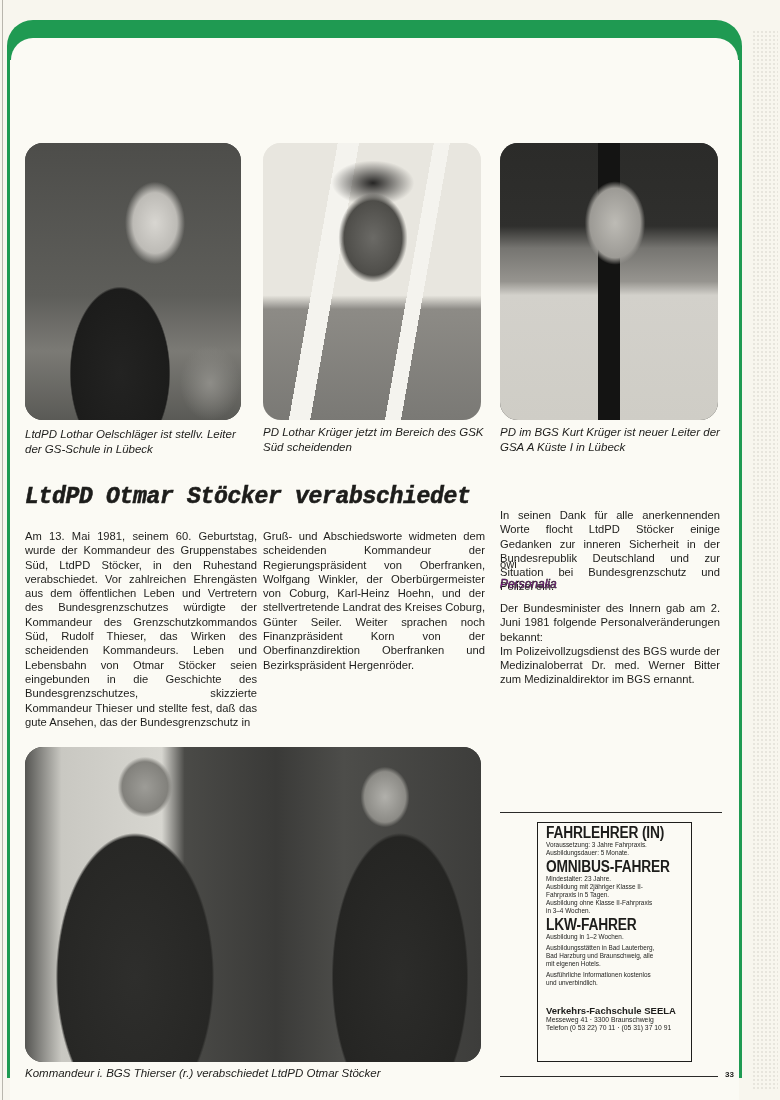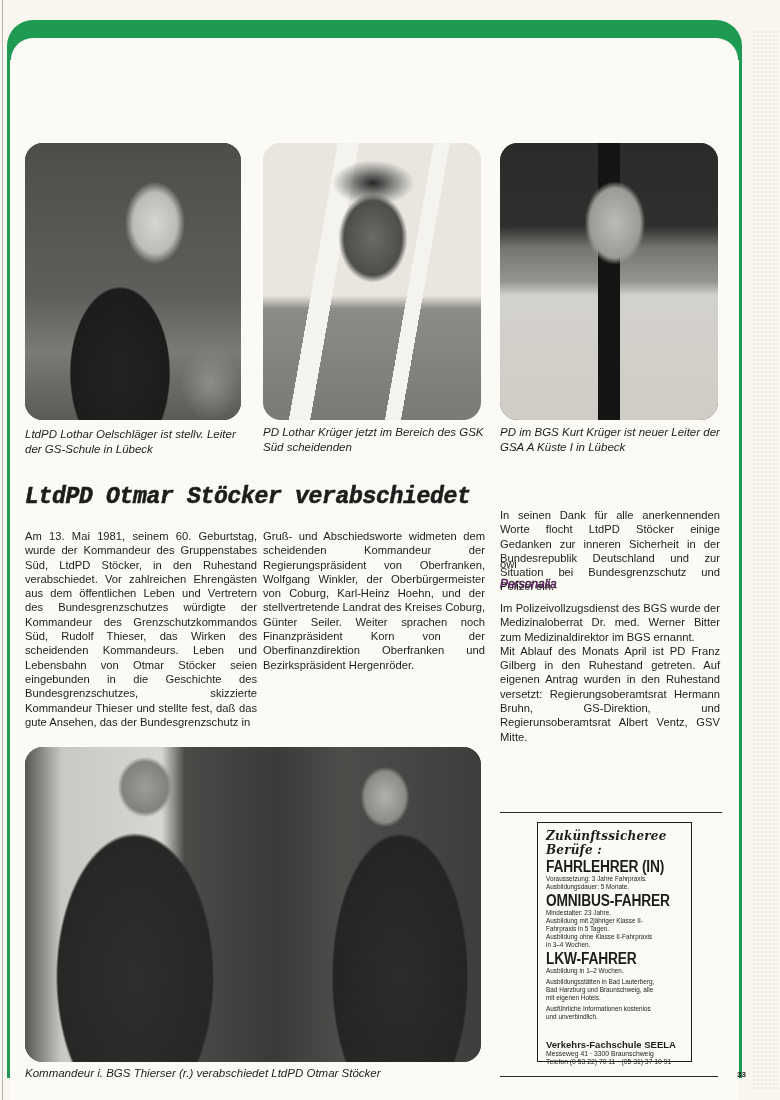--- a/index.html
+++ b/index.html
@@ -104,21 +104,21 @@
   }
   .col1 { left: 25px; top: 529px; width: 232px; }
   .col2 { left: 263px; top: 529px; width: 222px; }
   .col3a { left: 500px; top: 508px; width: 220px; }
   .col3b { left: 500px; top: 601px; width: 220px; }
   .sig { position: absolute; left: 500px; top: 558px; width: 220px; text-align: left; font-size: 11.2px; }
 
   .rule { position: absolute; height: 1px; background: #2a2a28; }
   .rule1 { left: 500px; top: 812px; width: 222px; }
   .rule2 { left: 500px; top: 1076px; width: 218px; }
-  .pagenum { position: absolute; left: 725px; top: 1070px; font-size: 8px; font-weight: bold; margin-left: 12px; }
+  .pagenum { position: absolute; left: 725px; top: 1070px; font-size: 8px; font-weight: bold; }
 
   
   .ad {
     position: absolute; left: 537px; top: 822px; width: 155px; height: 240px;
     border: 1px solid #1d1d1b; background: #fbfaf4; padding: 0 0 0 8px; box-sizing: border-box;
   }
   .ad-script {
     margin-top: 6px; font-family: "DejaVu Serif", serif; font-style: italic; font-weight: bold;
     font-size: 12px; letter-spacing: 0.2px;
   }
@@ -165,28 +165,27 @@
 <div class="headline">LtdPD Otmar Stöcker verabschiedet</div>
 <div class="bodycol col1">Am 13. Mai 1981, seinem 60. Geburtstag, wurde der Kommandeur des Gruppenstabes Süd, LtdPD Stöcker, in den Ruhestand verabschiedet. Vor zahlreichen Ehrengästen aus dem öffentlichen Leben und Vertretern des Bundesgrenzschutzes würdigte der Kommandeur des Grenzschutzkommandos Süd, Rudolf Thieser, das Wirken des scheidenden Kommandeurs. Leben und Lebensbahn von Otmar Stöcker seien eingebunden in die Geschichte des Bundesgrenzschutzes, skizzierte Kommandeur Thieser und stellte fest, daß das gute Ansehen, das der Bundesgrenzschutz in</div>
 <div class="bodycol col2">
   <div>Gruß- und Abschiedsworte widmeten dem scheidenden Kommandeur der Regierungspräsident von Oberfranken, Wolfgang Winkler, der Oberbürgermeister von Coburg, Karl-Heinz Hoehn, und der stellvertretende Landrat des Kreises Coburg, Günter Seiler. Weiter sprachen noch Finanzpräsident Korn von der Oberfinanzdirektion Oberfranken und Bezirkspräsident Hergenröder.</div>
 </div>
 <div class="bodycol col3a">In seinen Dank für alle anerkennenden Worte flocht LtdPD Stöcker einige Gedanken zur inneren Sicherheit in der Bundesrepublik Deutschland und zur Situation bei Bundesgrenzschutz und Polizei ein.</div>
 <div class="sig">owi</div>
 
 <div class="subhead">Personalia</div>
 <div class="bodycol col3b">
+  <div>Der Bundesminister des Innern gab am 2. Juni 1981 folgende Personalveränderungen bekannt:</div>
   <div>Im Polizeivollzugsdienst des BGS wurde der Medizinaloberrat Dr. med. Werner Bitter zum Medizinaldirektor im BGS ernannt.</div>
-  <div>Mit Ablauf des Monats April ist PD Franz Gilberg in den Ruhestand getreten. Auf eigenen Antrag wurden in den Ruhestand versetzt: Regierungsoberamtsrat Hermann Bruhn, GS-Direktion, und Regierunsoberamtsrat Albert Ventz, GSV Mitte.</div>
 </div>
 
 <div class="rule rule1"></div>
 
 <div class="ad">
-  <div class="ad-script">Zukünftssicheree Berüfe :</div>
   <div class="ad-big">FAHRLEHRER (IN)</div>
   <div class="ad-small">Voraussetzung: 3 Jahre Fahrpraxis.</div>
   <div class="ad-small">Ausbildungsdauer: 5 Monate.</div>
   <div class="ad-big">OMNIBUS-FAHRER</div>
   <div class="ad-small">Mindestalter: 23 Jahre.</div>
   <div class="ad-small">Ausbildung mit 2jähriger Klasse II-</div>
   <div class="ad-small">Fahrpraxis in 5 Tagen.</div>
   <div class="ad-small">Ausbildung ohne Klasse II-Fahrpraxis</div>
   <div class="ad-small">in 3–4 Wochen.</div>
   <div class="ad-big">LKW-FAHRER</div>

